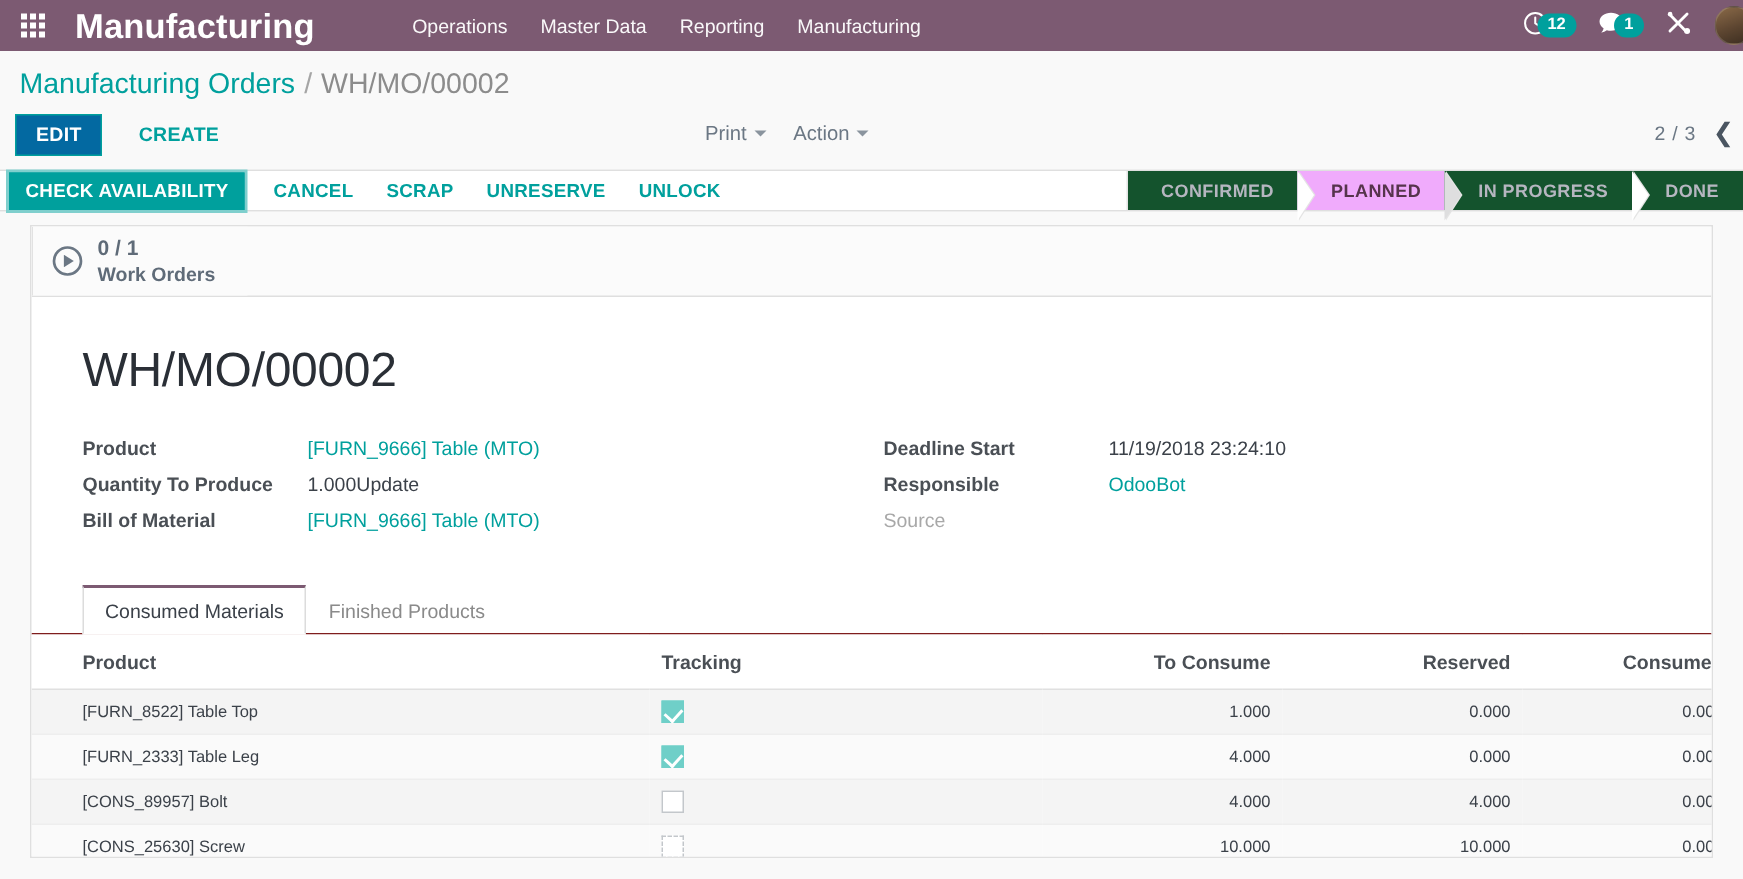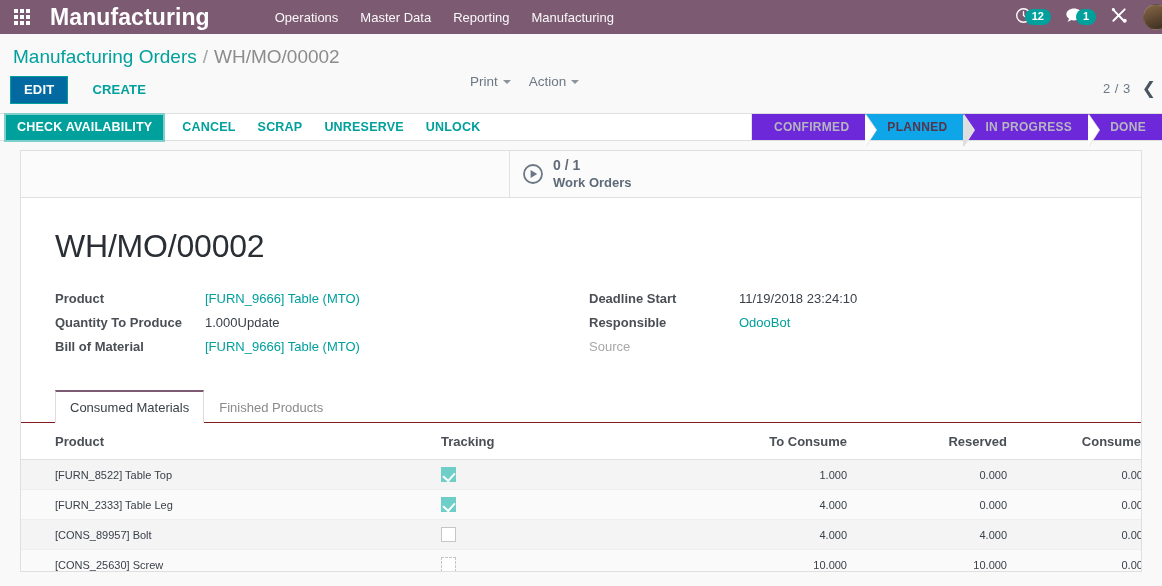--- a/index.html
+++ b/index.html
@@ -134,21 +134,21 @@
     margin-left: 11px;
     letter-spacing: 0.2px;
     cursor: pointer;
   }
   .cp-dropdowns {
     position: absolute;
     left: 470px;
     display: flex;
     align-items: center;
     gap: 18px;
-    top: 6px;
+    top: 13px;
   }
   .cp-dd {
     color: #6b7784;
     font-size: 13.5px;
     cursor: pointer;
     white-space: nowrap;
   }
   .caret {
     display: inline-block;
     width: 0; height: 0;
@@ -226,24 +226,24 @@
   .state {
     display: flex;
     align-items: center;
     padding: 0 16px 0 22px;
     font-size: 12px;
     font-weight: bold;
     text-transform: uppercase;
     letter-spacing: 0.3px;
     color: #b6b6c0;
     position: relative;
-    background: #6d28d9;
-    white-space: nowrap;
-  }
-  .state.active { background: #0ea5e9; color: #56344c; }
+    background: #14532d;
+    white-space: nowrap;
+  }
+  .state.active { background: #f0abfc; color: #56344c; }
   .state::after {
     content: "";
     position: absolute;
     right: -11px; top: 0;
     width: 0; height: 0;
     border-top: 16px solid transparent;
     border-bottom: 17px solid transparent;
     border-left: 11px solid #ffffff;
     z-index: 3;
   }
@@ -266,21 +266,21 @@
     background: #ffffff;
     border: 1px solid #dfdfdf;
     height: 100%;
     position: relative;
     overflow: hidden;
   }
   .button-box-row {
     height: 47px;
     border-bottom: 1px solid #dfdfdf;
     display: flex;
-    justify-content: center;
+    justify-content: flex-start;
     align-items: stretch;
     background: #fbfbfb;
   }
   .stat-button {
     border-left: 1px solid #e2e2e2;
     display: flex;
     align-items: center;
     gap: 9px;
     padding: 0 14px 0 12px;
     min-width: 144px;

